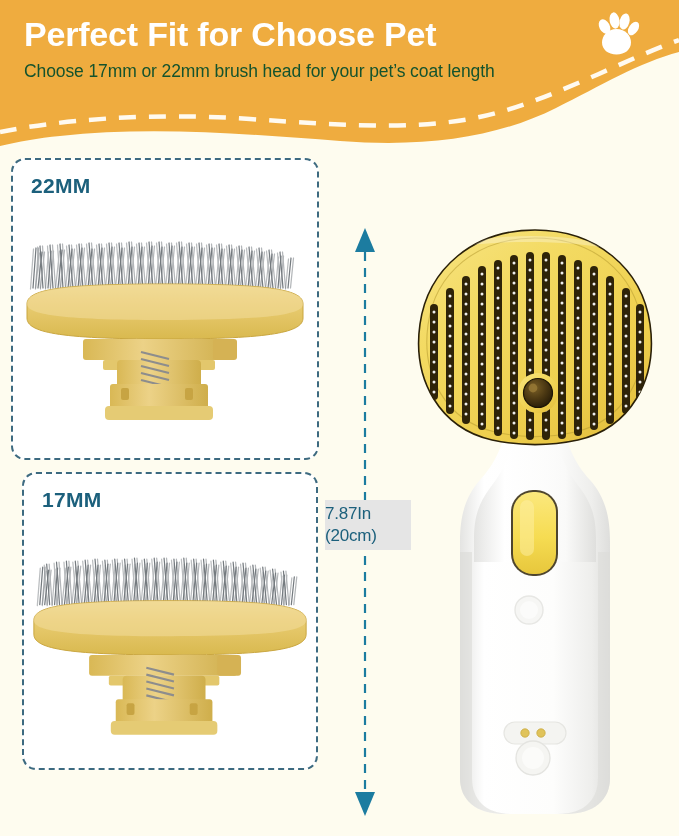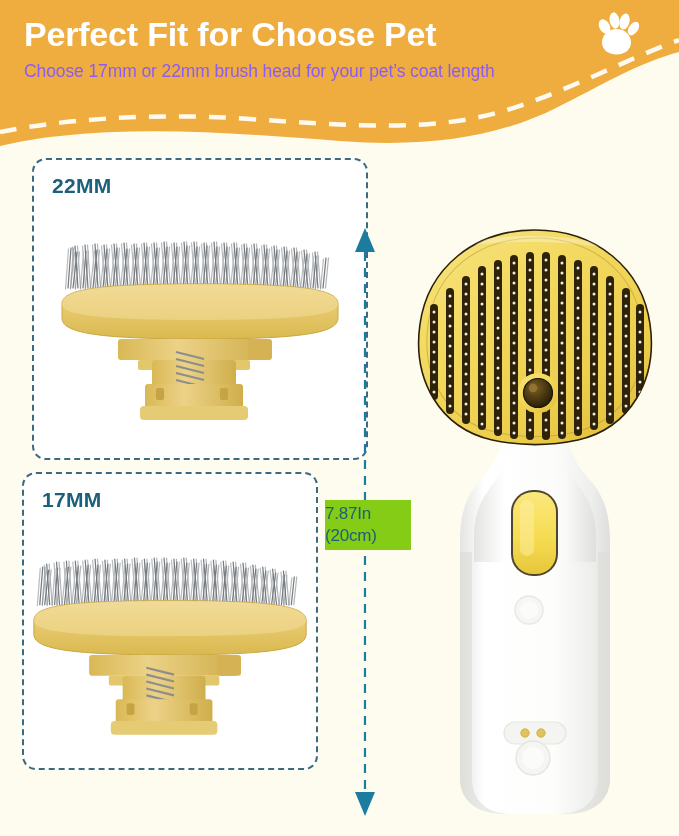--- a/index.html
+++ b/index.html
@@ -41,21 +41,21 @@
   #header-title {
     color: #ffffff;
     font-size: 34px;
     font-weight: bold;
     letter-spacing: -0.2px;
     line-height: 40px;
     margin: 0;
     white-space: nowrap;
   }
   #header-subtitle {
-    color: #8b5cf6;
+    color: #14532d;
     font-size: 17.5px;
     line-height: 22px;
     margin: 6px 0 0 0;
     max-width: 480px;
     letter-spacing: -0.1px;
   }
   #paw-icon {
     position: absolute;
     left: 592px;
     top: 10px;
@@ -65,23 +65,23 @@
 
   
   .spec-box {
     position: absolute;
     background: #ffffff;
     border: 2px dashed #3d6a80;
     border-radius: 14px;
     box-sizing: border-box;
   }
   #spec-box-22 {
-    left: 32px;
+    left: 11px;
     top: 158px;
-    width: 336px;
+    width: 308px;
     height: 302px;
   }
   #spec-box-17 {
     left: 22px;
     top: 472px;
     width: 296px;
     height: 298px;
   }
   .spec-label {
     position: absolute;
@@ -143,21 +143,21 @@
   }
   #dim-v-label {
     position: absolute;
     left: -5px;
     top: 272px;
     width: 86px;
     color: #1c607c;
     font-size: 17px;
     line-height: 22px;
     text-align: left;
-    background: #84cc16;
+    background: #e5e5e5;
     padding: 3px 0;
     letter-spacing: -0.2px;
   }
 
   
   #product-brush {
     position: absolute;
     left: 400px;
     top: 222px;
     width: 270px;

